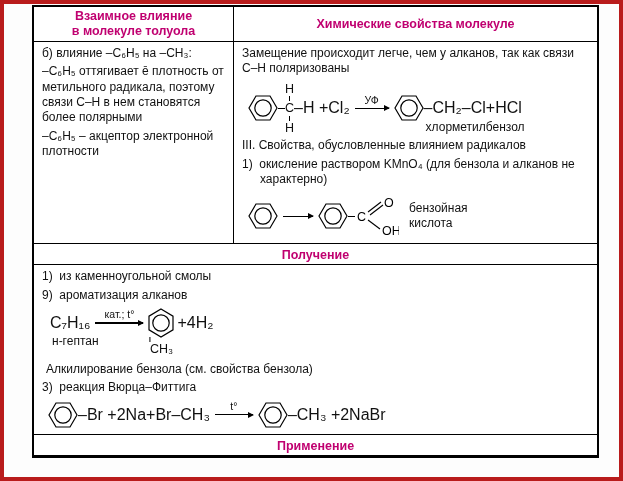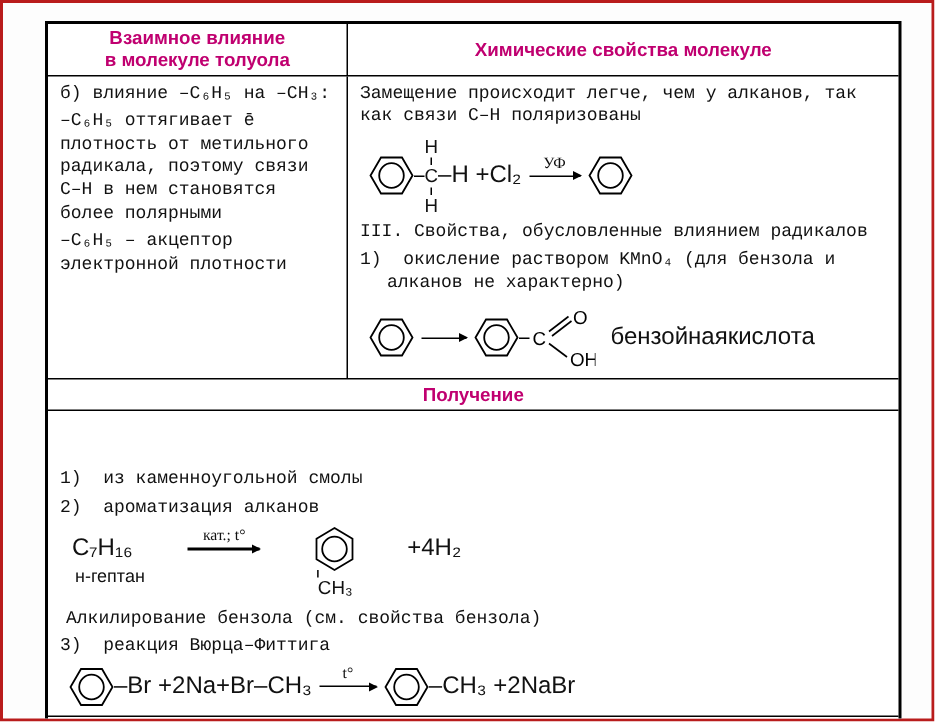--- a/index.html
+++ b/index.html
@@ -1,30 +1,30 @@
 <!DOCTYPE html>
 <html style="--accent: #c00070;"><head>
 <meta charset="utf-8">
 <style>
   * { margin:0; padding:0; box-sizing:border-box; }
   html,body { background:#ffffff; }
   body { font-family:"Liberation Sans","DejaVu Sans",sans-serif; color:#111; }
   .page {
     width:623px; height:481px; overflow:hidden; background:#fdfdfd;
-    border:2px solid #b91c1c; padding:12px 20px 8px 28px;
+    border:4px solid #b91c1c; padding:1px 20px 8px 28px;
   }
   .tbl { width:100%; border:2px solid #000; background:#fff; }
   .grid2 { display:grid; grid-template-columns:200px 1fr; }
   .cell { padding:4px 8px; font-size:12px; line-height:1.28; }
-  .cell p { margin:0 0 3px; white-space:pre-wrap;font-family:Liberation Mono, monospace; }
+  .cell p { margin:0 0 3px; white-space:pre-wrap; }
   .cleft { border-right:1px solid #000; }
   .hdr-row { border-bottom:1px solid #000; }
   .body-row { border-bottom:1px solid #000; min-height:186px; }
   .sechd { border-bottom:1px solid #000; text-align:center; padding:1px 0; }
-  .full { border-bottom:1px solid #000;margin-top:34px; }
+  .full { border-bottom:1px solid #000; }
   .prep { min-height:146px; }
   .hd { color:var(--accent,#c00070); font-weight:bold; font-size:12.5px; text-align:center; }
   .hdcell { display:flex; align-items:center; justify-content:center; white-space:pre-line; line-height:1.2; padding:2px 4px; }
   .hangind { padding-left:18px; text-indent:-18px; }
   .ind4 { padding-left:4px; }
 
   
   .rxnrow { display:flex; align-items:center; margin:6px 0 2px 6px; }
   .rxnrow .f { white-space:pre; font-size:16px; flex:none; }
   .bond { width:7px; height:1.2px; background:#000; flex:none; }
@@ -32,34 +32,34 @@
   svg line, svg polygon, svg circle { stroke:#000; fill:none; }
   svg text { font-family:"Liberation Sans","DejaVu Sans",sans-serif; font-size:12.5px; fill:#000; stroke:none; }
 
   .rarrow { position:relative; display:inline-block; height:1.2px; background:#000; margin:0 5px; flex:none; }
   .rarrow::after {
     content:""; position:absolute; right:-1px; top:-2.6px; width:0; height:0;
     border-left:6px solid #000; border-top:3px solid transparent; border-bottom:3px solid transparent;
   }
   .rarrow .albl {
     position:absolute; left:50%; bottom:2px; transform:translateX(-50%);
-    font-size:10.5px; white-space:nowrap;font-family:Liberation Serif, serif;
+    font-size:10.5px; white-space:nowrap;
   }
   .w30{width:30px} .w34{width:34px} .w38{width:38px} .w48{width:48px}
 
   .cstack { display:inline-flex; flex-direction:column; align-items:center; line-height:1; flex:none; font-size:12.5px; }
   .cstack .vb { width:1px; height:5px; background:#000; margin:1px 0; }
 
   .anch { position:relative; display:inline-flex; align-items:center; flex:none; }
   .hang-below { position:absolute; top:100%; left:2px; margin-top:1px; font-size:12px; white-space:nowrap; }
   .hang-center { position:absolute; top:97%; left:50%; transform:translateX(-50%);
                  display:flex; flex-direction:column; align-items:flex-start; line-height:1; font-size:12.5px; }
   .hang-center .vb { width:1px; height:5px; background:#000; margin-bottom:1px; }
-  .namecol { display:inline-flex; flex-direction:row; line-height:1.25; font-size:16px; margin-left:10px; flex:none; }
-  .prep1 { margin:5px 0 24px 8px;gap:32px; }
+  .namecol { display:inline-flex; flex-direction:column; line-height:1.25; font-size:12px; margin-left:10px; flex:none; }
+  .prep1 { margin:5px 0 24px 8px; }
 </style>
 </head>
 <body>
 
 <div class="page">
   <div class="tbl">
 
     <div class="grid2 hdr-row">
       <div class="cell cleft hd hdcell">Взаимное влияние
 в молекуле толуола</div>
@@ -95,20 +95,24 @@
           <span class="f">–H +Cl₂</span>
           <span class="rarrow w34">
             <span class="albl">УФ</span>
           </span>
           <span class="ring">
             <svg width="30" height="26" viewBox="0 0 30 26" stroke-width="1.2">
               <polygon points="29,13 22,25 8,25 1,13 8,1 22,1"></polygon>
               <circle cx="15" cy="13" r="8.2"></circle>
             </svg>
           </span>
+          <span class="anch">
+            <span class="f">–CH₂–Cl+HCl</span>
+            <span class="hang-below">хлорметилбензол</span>
+          </span>
         </div>
 
         <p>III. Свойства, обусловленные влиянием радикалов</p>
         <p class="hangind">1)  окисление раствором KMnO₄ (для бензола и алканов не характерно)</p>
 
         <div class="rxnrow" style="margin-top:8px;">
           <span class="ring">
             <svg width="30" height="26" viewBox="0 0 30 26" stroke-width="1.2">
               <polygon points="29,13 22,25 8,25 1,13 8,1 22,1"></polygon>
               <circle cx="15" cy="13" r="8.2"></circle>
@@ -139,21 +143,21 @@
         </div>
       </div>
     </div>
 
     <div class="sechd">
       <span class="hd">Получение</span>
     </div>
 
     <div class="cell full prep">
       <p>1)  из каменноугольной смолы</p>
-      <p>2)  ароматизация алканов</p>
+      <p>9)  ароматизация алканов</p>
 
       <div class="rxnrow prep1">
         <span class="anch">
           <span class="f">C₇H₁₆</span>
           <span class="hang-below">н-гептан</span>
         </span>
         <span class="rarrow w48">
           <span class="albl">кат.; t°</span>
         </span>
         <span class="anch">

